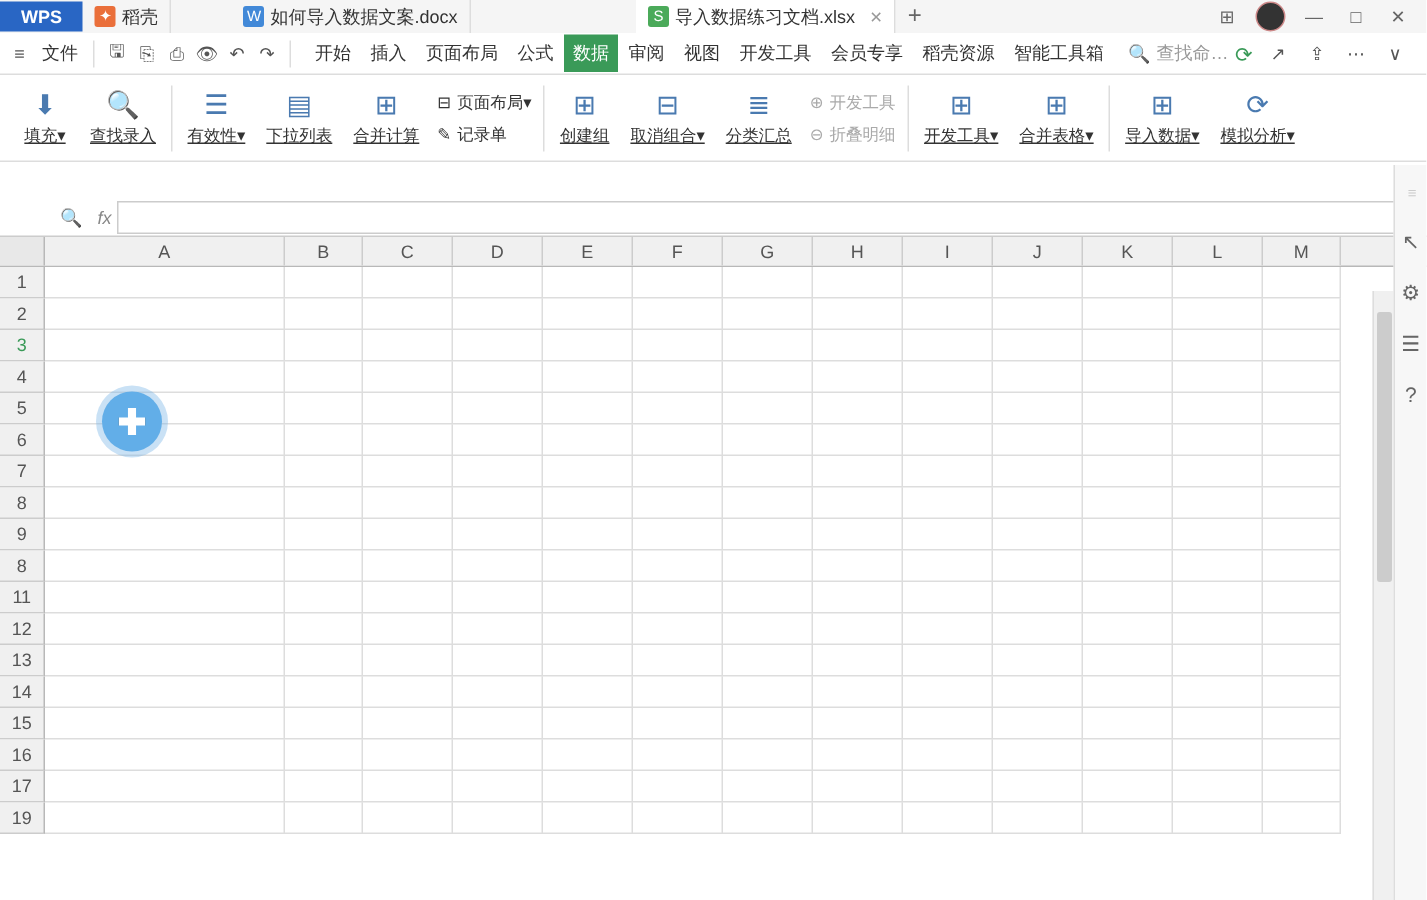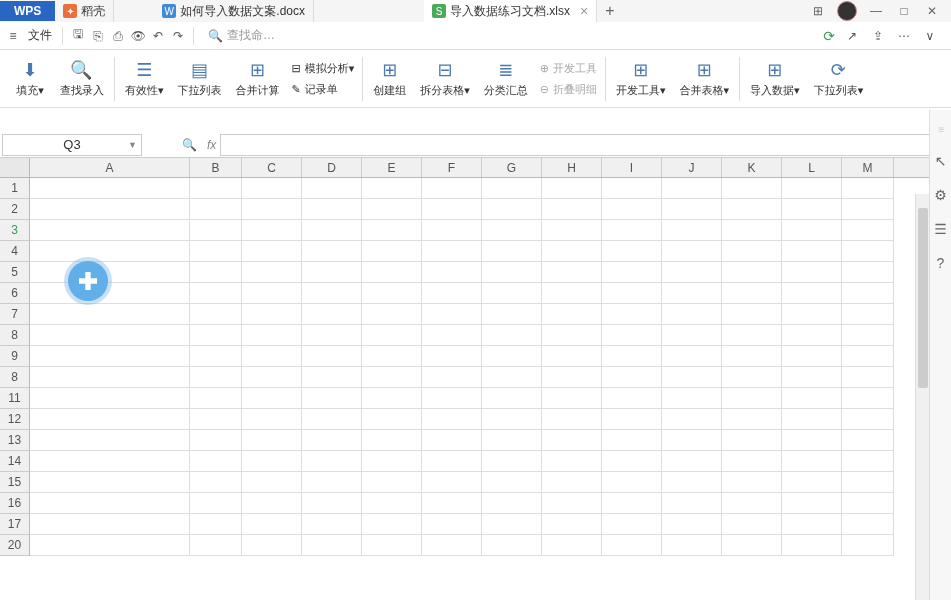--- a/index.html
+++ b/index.html
@@ -29,21 +29,21 @@
     .menu-tab { padding: 4px 6px; font-size: 12px; color: #333; cursor: pointer; }
     .menu-tab.active { background: #3a9a58; color: #fff; }
     .search-box { display: flex; align-items: center; margin-left: 8px; color: #999; gap: 4px; }
     .menu-right { margin-left: auto; display: flex; align-items: center; gap: 8px; padding-right: 8px; }
     .green-dot { color: #3a9a58; font-size: 14px; }
     
     
     .ribbon { height: 58px; display: flex; align-items: center; border-bottom: 1px solid #ddd; padding: 4px 8px; gap: 2px; }
     .ribbon-btn { display: flex; flex-direction: column; align-items: center; justify-content: center; gap: 2px; padding: 2px 6px; min-width: 44px; cursor: pointer; }
     .ribbon-icon { font-size: 18px; color: #4a7ab0; height: 22px; display: flex; align-items: center; }
-    .ribbon-label { font-size: 11px; color: #333; white-space: nowrap; }
+    .ribbon-label { font-size: 11px; color: #333; white-space: nowrap; text-decoration: underline; }
     .ribbon-sep { width: 1px; height: 44px; background: #ddd; margin: 0 2px; }
     .ribbon-small-group { display: flex; flex-direction: column; gap: 2px; }
     .ribbon-small { display: flex; align-items: center; gap: 4px; padding: 2px 4px; font-size: 11px; cursor: pointer; }
     .ribbon-small.disabled { color: #aaa; }
     
     
     .formula-bar { height: 26px; display: flex; align-items: center; border-bottom: 1px solid #ccc; margin-top: 24px; }
     .name-box { width: 140px; height: 22px; border: 1px solid #ccc; display: flex; align-items: center; padding: 0 8px; margin-left: 2px; position: relative; }
     .name-box-val { flex: 1; text-align: center; font-size: 13px; }
     .name-box-arr { position: absolute; right: 4px; color: #888; font-size: 9px; }
@@ -109,20 +109,33 @@
   <span class="menu-icon">≡</span>
   <span style="font-size:12px;padding:0 4px">文件</span>
   <span class="menu-sep"></span>
   <span class="menu-icon">🖫</span>
   <span class="menu-icon">⎘</span>
   <span class="menu-icon">⎙</span>
   <span class="menu-icon">👁</span>
   <span class="menu-icon">↶</span>
   <span class="menu-icon">↷</span>
   <span class="menu-sep"></span>
+  <div class="menu-tabs">
+    <span class="menu-tab">开始</span>
+    <span class="menu-tab">插入</span>
+    <span class="menu-tab">页面布局</span>
+    <span class="menu-tab">公式</span>
+    <span class="menu-tab active">数据</span>
+    <span class="menu-tab">审阅</span>
+    <span class="menu-tab">视图</span>
+    <span class="menu-tab">开发工具</span>
+    <span class="menu-tab">会员专享</span>
+    <span class="menu-tab">稻壳资源</span>
+    <span class="menu-tab">智能工具箱</span>
+  </div>
   <div class="search-box">
     <span>🔍</span>
     <span>查找命…</span>
   </div>
   <div class="menu-right">
     <span class="green-dot">⟳</span>
     <span class="menu-icon">↗</span>
     <span class="menu-icon">⇪</span>
     <span class="menu-icon">⋯</span>
     <span class="menu-icon">∨</span>
@@ -147,35 +160,35 @@
     <span class="ribbon-icon">▤</span>
     <span class="ribbon-label">下拉列表</span>
   </div>
   <div class="ribbon-btn">
     <span class="ribbon-icon">⊞</span>
     <span class="ribbon-label">合并计算</span>
   </div>
   <div class="ribbon-small-group">
     <div class="ribbon-small">
       <span>⊟</span>
-      <span>模拟分析▾</span>
+      <span>页面布局▾</span>
     </div>
     <div class="ribbon-small">
       <span>✎</span>
       <span>记录单</span>
     </div>
   </div>
   <div class="ribbon-sep"></div>
   <div class="ribbon-btn">
     <span class="ribbon-icon">⊞</span>
     <span class="ribbon-label">创建组</span>
   </div>
   <div class="ribbon-btn">
     <span class="ribbon-icon">⊟</span>
-    <span class="ribbon-label">拆分表格▾</span>
+    <span class="ribbon-label">取消组合▾</span>
   </div>
   <div class="ribbon-btn">
     <span class="ribbon-icon">≣</span>
     <span class="ribbon-label">分类汇总</span>
   </div>
   <div class="ribbon-small-group">
     <div class="ribbon-small disabled">
       <span>⊕</span>
       <span>开发工具</span>
     </div>
@@ -193,29 +206,25 @@
     <span class="ribbon-icon">⊞</span>
     <span class="ribbon-label">合并表格▾</span>
   </div>
   <div class="ribbon-sep"></div>
   <div class="ribbon-btn">
     <span class="ribbon-icon">⊞</span>
     <span class="ribbon-label">导入数据▾</span>
   </div>
   <div class="ribbon-btn">
     <span class="ribbon-icon">⟳</span>
-    <span class="ribbon-label">下拉列表▾</span>
+    <span class="ribbon-label">模拟分析▾</span>
   </div>
 </div>
 
 <div class="formula-bar">
-  <div class="name-box">
-    <span class="name-box-val">Q3</span>
-    <span class="name-box-arr">▼</span>
-  </div>
   <div class="fx-box">
     <span>🔍</span>
     <span style="font-style:italic">fx</span>
   </div>
   <div class="fx-input"></div>
 </div>
 
 <div class="grid-area">
   <div class="grid-main">
     <div class="col-headers">
@@ -248,21 +257,21 @@
           <div class="row-h">8</div>
           <div class="row-h">9</div>
           <div class="row-h">8</div>
           <div class="row-h">11</div>
           <div class="row-h">12</div>
           <div class="row-h">13</div>
           <div class="row-h">14</div>
           <div class="row-h">15</div>
           <div class="row-h">16</div>
           <div class="row-h">17</div>
-          <div class="row-h">20</div>
+          <div class="row-h">19</div>
         </div>
       <div class="cells" id="cells-container">
           <div class="cell-row">
             <div class="cell" style="width: 160px;"></div>
             <div class="cell" style="width: 52px;"></div>
             <div class="cell" style="width: 60px;"></div>
             <div class="cell" style="width: 60px;"></div>
             <div class="cell" style="width: 60px;"></div>
             <div class="cell" style="width: 60px;"></div>
             <div class="cell" style="width: 60px;"></div>

